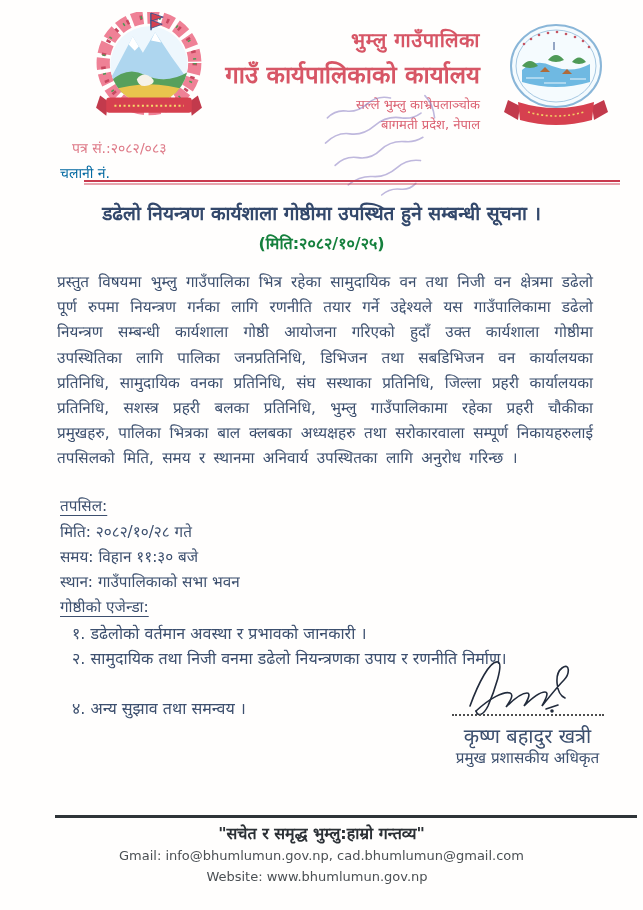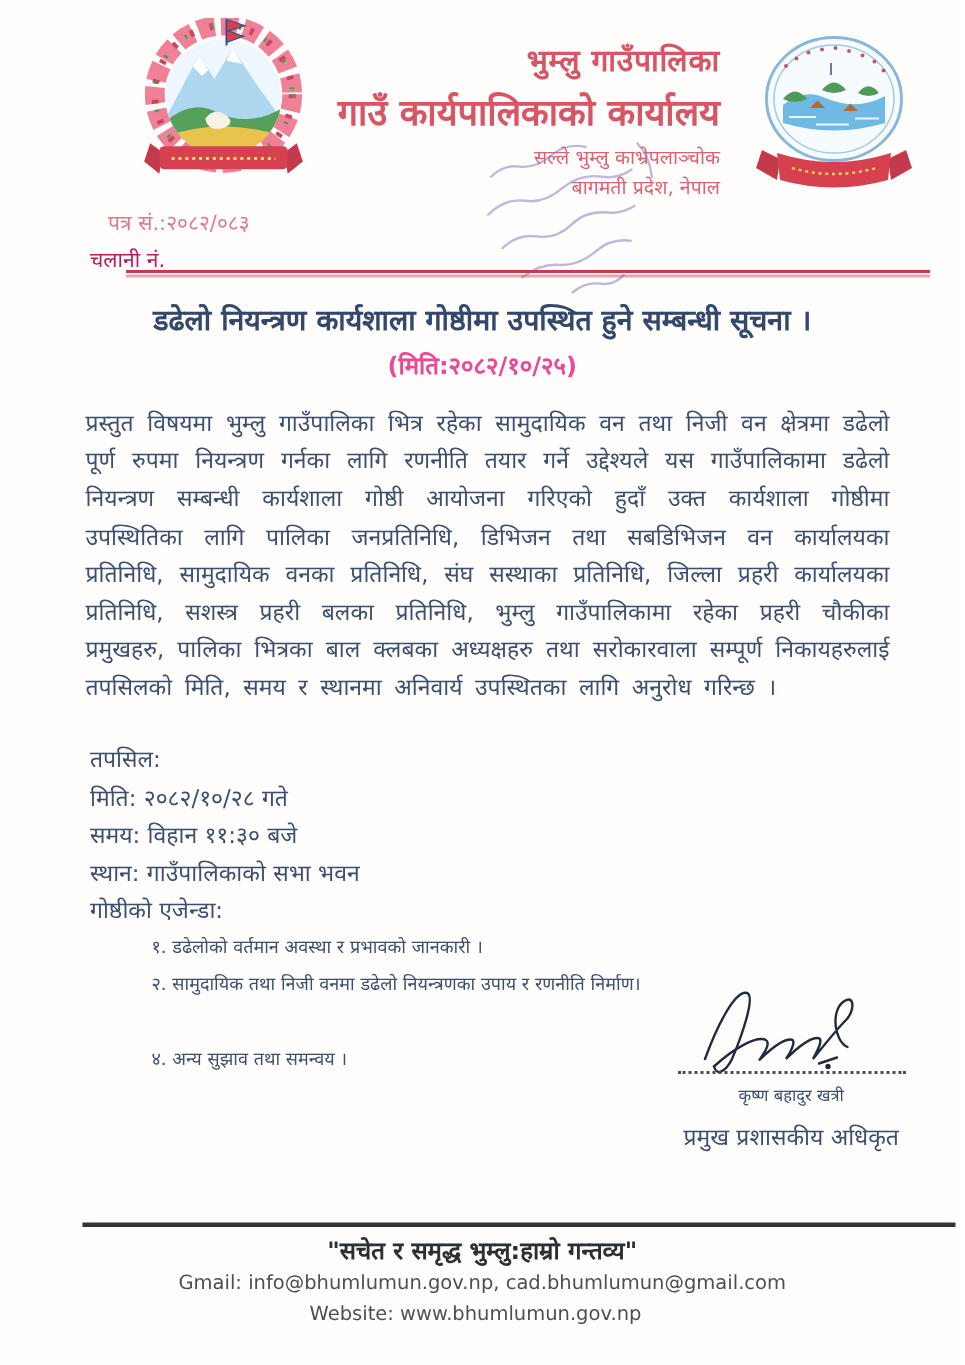--- a/index.html
+++ b/index.html
@@ -10,40 +10,40 @@
   
   .emblem{position:absolute;left:92px;top:12px;width:114px;height:114px;}
   .seal{position:absolute;left:496px;top:22px;width:120px;height:104px;}
   .header-center{position:absolute;left:170px;top:26px;width:310px;text-align:right;color:#d75666;}
   .muni-name{font-size:20px;font-weight:600;letter-spacing:.5px;}
   .office-name{font-size:24px;font-weight:700;margin-top:4px;}
   .addr{font-size:13px;margin-top:5px;color:#db6272;}
   .addr2{font-size:13px;margin-top:2px;color:#db6272;}
   .stamp{position:absolute;left:318px;top:86px;width:140px;height:120px;transform:rotate(-14deg);opacity:.55;}
   .letter-no{position:absolute;left:72px;top:138px;font-size:14px;color:#de7a88;}
-  .dispatch-no{position:absolute;left:60px;top:163px;font-size:14px;color:#be185d;}
+  .dispatch-no{position:absolute;left:60px;top:163px;font-size:14px;color:#0369a1;}
   .red-rule{position:absolute;left:84px;top:180px;width:536px;height:2px;background:#c93a4e;box-shadow:0 3px 0 rgba(201,58,78,.45);}
   .title-wrap{position:absolute;left:0;top:200px;width:643px;text-align:center;}
   .notice-title{
     font-size:19px;font-weight:700;color:#33486b;
     text-underline-offset:5px;text-decoration-thickness:1.2px;
   }
-  .date-line{position:absolute;left:0;top:232px;width:643px;text-align:center;font-size:16px;font-weight:600;color:#ec4899;}
+  .date-line{position:absolute;left:0;top:232px;width:643px;text-align:center;font-size:16px;font-weight:600;color:#15803d;}
   .body-par{
     position:absolute;left:57px;top:270px;width:536px;
     font-size:15.3px;line-height:25.2px;text-align:justify;word-spacing:3.5px;color:#3c4f6e;margin:0;
   }
   
   .d-line{position:absolute;left:60px;font-size:15.3px;color:#3c4f6e;}
-  .u{text-underline-offset:4px;}
-  .agenda-item{position:absolute;left:72px;font-size:12px;color:#3c4f6e;margin-left:29px;}
+  .u{text-decoration:underline;text-underline-offset:4px;}
+  .agenda-item{position:absolute;left:72px;font-size:16px;color:#3c4f6e;}
   
   .sig-scribble{position:absolute;left:462px;top:648px;width:148px;height:72px;}
   .sig-dots{position:absolute;left:452px;top:700px;width:152px;height:14px;border-bottom:2px dotted #4d4d4d;}
-  .sig-name{position:absolute;left:425px;top:722px;width:205px;text-align:center;font-size:11px;color:#3c4f6e;}
+  .sig-name{position:absolute;left:425px;top:722px;width:205px;text-align:center;font-size:20px;color:#3c4f6e;}
   .sig-post{position:absolute;left:425px;top:747px;width:205px;text-align:center;font-size:15.3px;color:#3c4f6e;}
   
   .footer-rule{position:absolute;left:55px;top:815px;width:582px;height:3px;background:#2f3438;}
   .motto{position:absolute;left:0;top:822px;width:643px;text-align:center;font-size:16px;font-weight:700;color:#2b3035;}
   .gmail-line{position:absolute;left:0;top:848px;width:643px;text-align:center;font-size:13px;color:#4b5054;}
   .website-line{position:absolute;left:0;top:869px;width:634px;text-align:center;font-size:13px;color:#4b5054;}
 </style>
 </head>
 <body>
 

